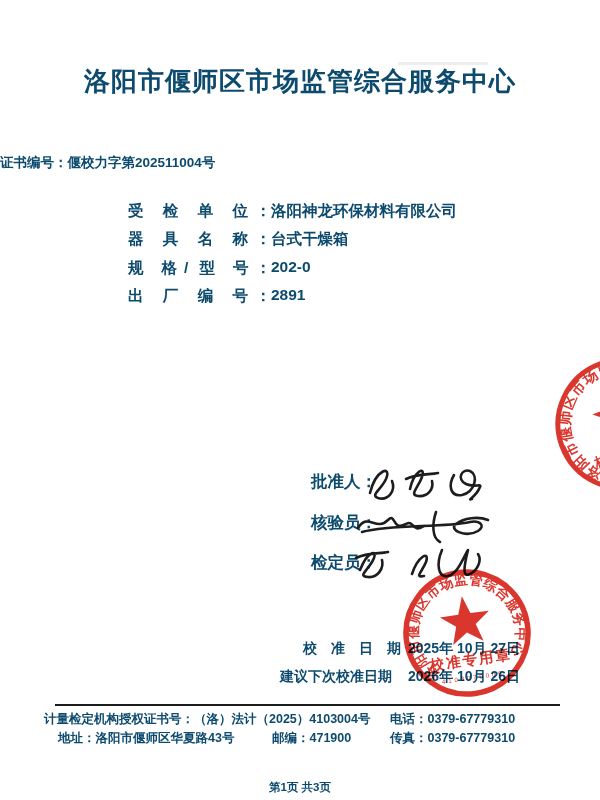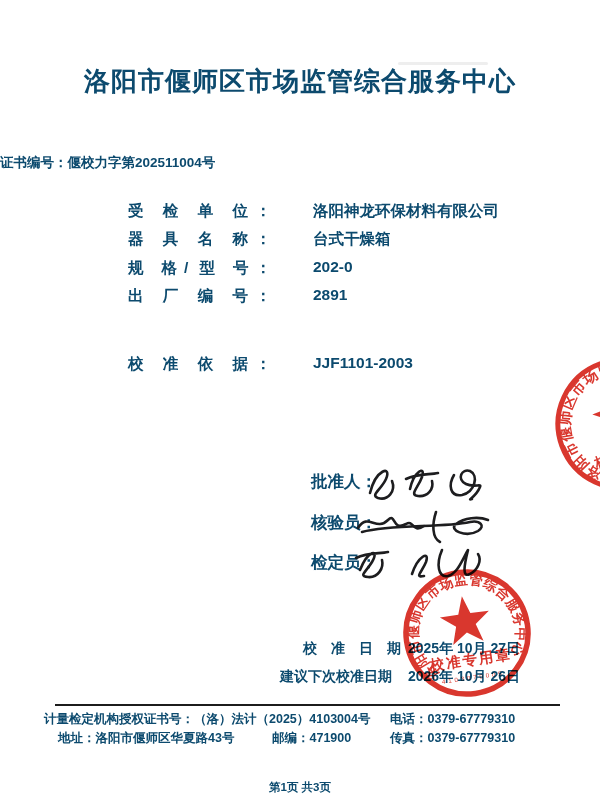--- a/index.html
+++ b/index.html
@@ -22,21 +22,21 @@
     font-size:30px;font-weight:700;letter-spacing:26px;padding-left:26px;
     box-sizing:border-box;margin:0;
   }
   .cert-no{
     position:absolute;top:154px;left:0;width:100%;text-align:left;
     font-size:13.5px;font-weight:700;
   }
   
   .frow{position:absolute;left:128px;font-size:15.5px;font-weight:700;white-space:nowrap;}
   .flabel{display:inline-block;width:143px;text-align:justify;text-align-last:justify;vertical-align:top;}
-  .fvalue{display:inline-block;vertical-align:top;margin-left:42px;}
+  .fvalue{display:inline-block;vertical-align:top;}
   
   .sigrow{position:absolute;left:311px;font-size:16.5px;font-weight:700;white-space:nowrap;}
   .sig-ink{position:absolute;}
   .sig-ink path{fill:none;stroke:#1d1d1f;stroke-width:2.6;stroke-linecap:round;stroke-linejoin:round;}
   
   .daterow{position:absolute;font-size:14px;font-weight:700;white-space:nowrap;}
   .dlabel-just{display:inline-block;width:98px;text-align:justify;text-align-last:justify;vertical-align:top;}
   .dvalue{position:absolute;left:128px;top:0;}
   .dvalue2{position:absolute;left:128px;top:0;}
   
@@ -69,23 +69,20 @@
     <span class="flabel">受 检 单 位：</span><span class="fvalue">洛阳神龙环保材料有限公司</span>
   </div>
   <div class="frow" style="top:229px">
     <span class="flabel">器 具 名 称：</span><span class="fvalue">台式干燥箱</span>
   </div>
   <div class="frow" style="top:258px">
     <span class="flabel">规 格/ 型 号：</span><span class="fvalue">202-0</span>
   </div>
   <div class="frow" style="top:286px">
     <span class="flabel">出 厂 编 号：</span><span class="fvalue">2891</span>
-  </div>
-  <div class="frow" style="top:354px">
-    <span class="flabel">校 准 依 据：</span><span class="fvalue">JJF1101-2003</span>
   </div>
 
   <div class="sigrow" style="top:471px">批准人：</div>
   <svg class="sig-ink" style="left:362px;top:455px" width="130" height="55" viewBox="0 0 130 55">
     <path d="M8,38 C14,14 30,10 24,24 C19,35 8,40 16,43 C26,46 34,36 30,26"></path>
     <path d="M48,34 C52,16 64,10 60,22 C56,33 47,40 56,41 C66,42 72,34 70,26 M44,24 C56,18 68,20 76,18"></path>
     <path d="M92,20 C86,30 88,42 100,40 C113,37 117,20 108,16 C100,13 94,24 104,29 C112,33 120,28 118,32 C114,42 104,46 110,44"></path>
   </svg>
 
   <div class="sigrow" style="top:512px">核验员：</div>

